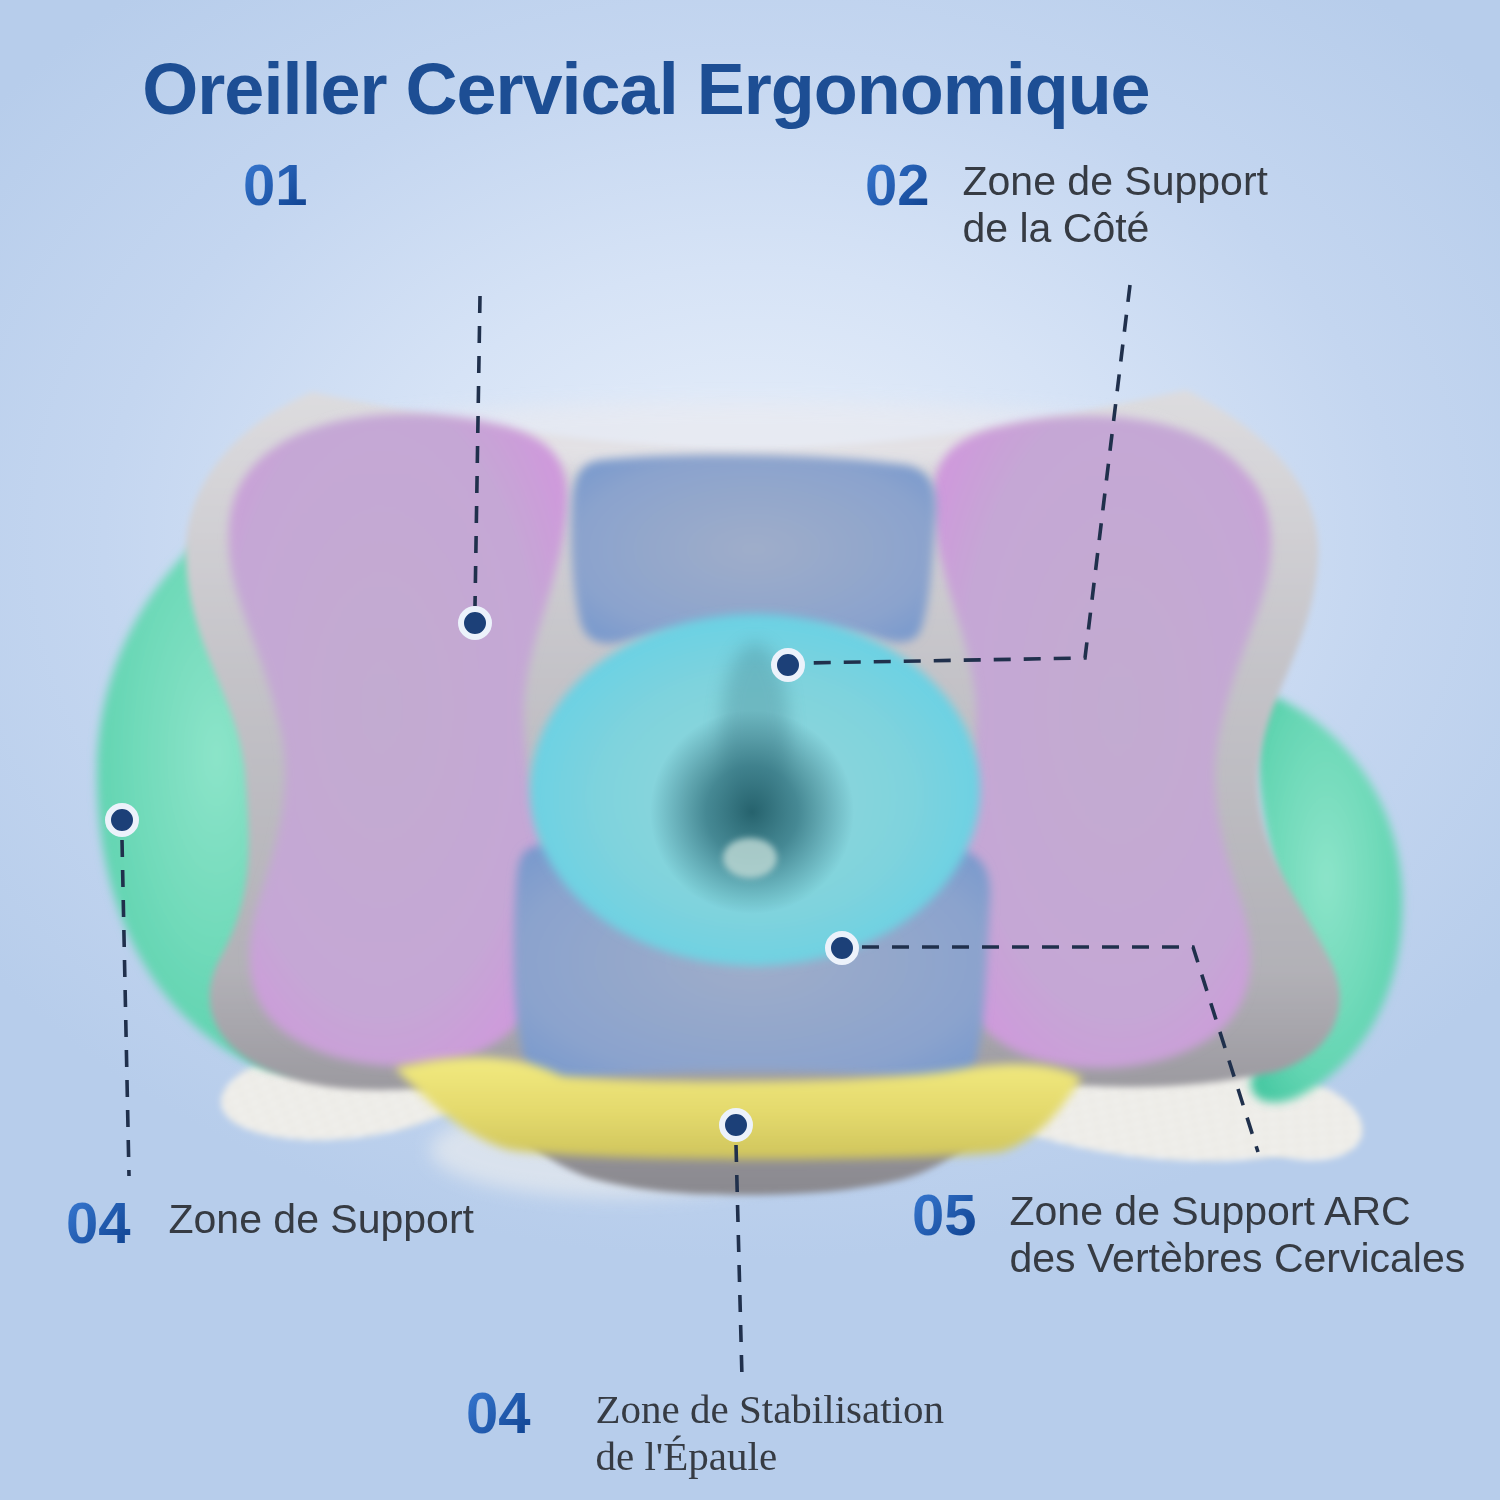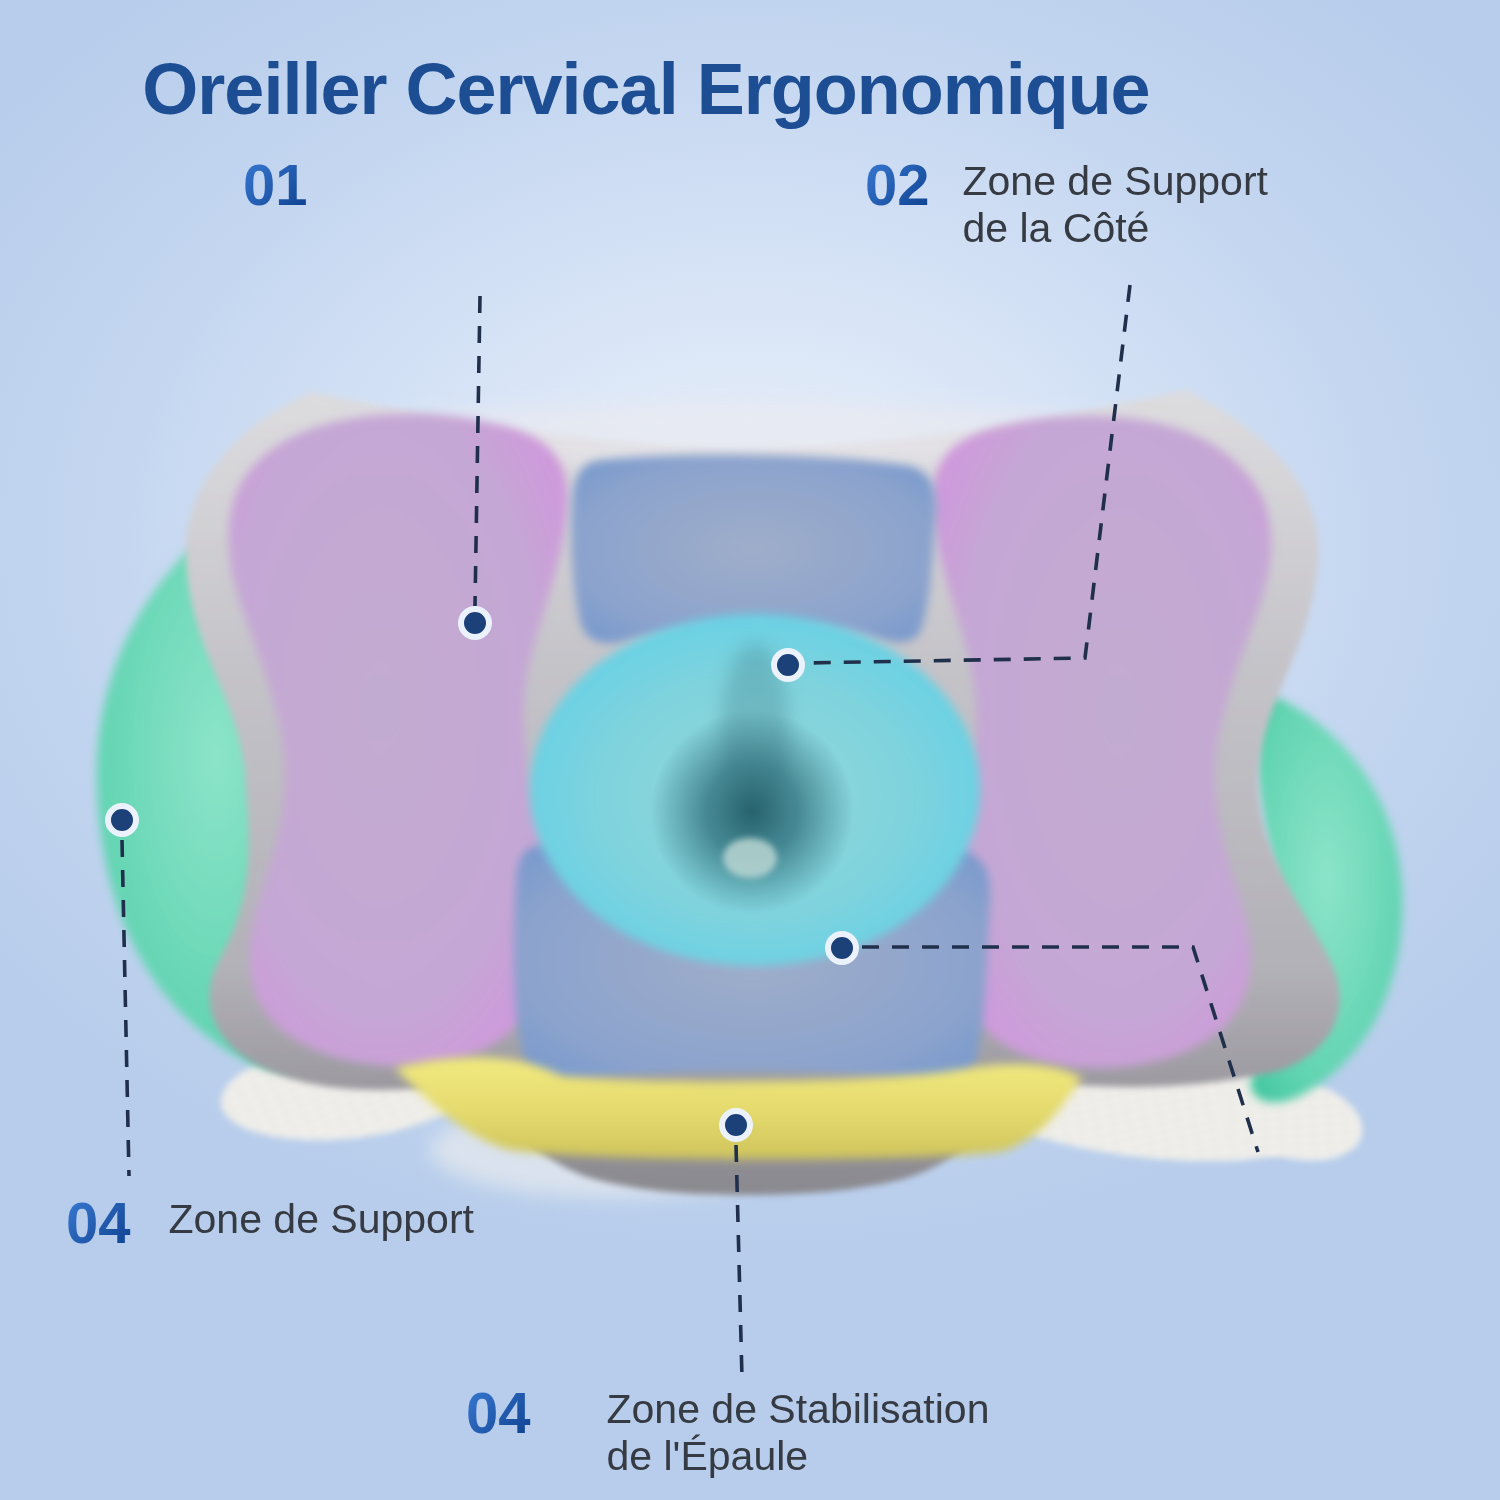--- a/index.html
+++ b/index.html
@@ -28,21 +28,21 @@
     -webkit-background-clip:text;background-clip:text;
     -webkit-text-fill-color:transparent;
   }
   .anno .txt{
     font-size:41px;color:#363b43;line-height:1.14;font-weight:400;
     white-space:nowrap;
   }
   .a01{left:209px;top:158px;margin-left:34px;} .a01 .txt{margin-left:38px;}
   .a02{left:865px;top:158px;} .a02 .txt{margin-left:33px;}
   .a03{left:66px;top:1196px;} .a03 .txt{margin-left:38px;}
-  .a04{left:466px;top:1386px;gap:37px;} .a04 .txt{margin-left:39px;}
+  .a04{left:466px;top:1386px;gap:37px;} .a04 .txt{margin-left:28px;font-family:Liberation Serif, serif;}
   .a05{left:912px;top:1188px;} .a05 .txt{margin-left:33px;}
 </style>
 </head>
 <body>
 
 <div class="canvas">
 
   <div class="title">Oreiller Cervical Ergonomique</div>
 
   <svg class="pillow-svg" viewBox="0 0 1500 1500">
@@ -247,14 +247,21 @@
   </div>
 
   <div class="anno a04">
     <div class="num">04</div>
     <div class="txt">
       <div>Zone de Stabilisation</div>
       <div>de l'Épaule</div>
     </div>
   </div>
 
+  <div class="anno a05">
+    <div class="num">05</div>
+    <div class="txt">
+      <div>Zone de Support ARC</div>
+      <div>des Vertèbres Cervicales</div>
+    </div>
+  </div>
 
 </div>
 
 </body></html>

